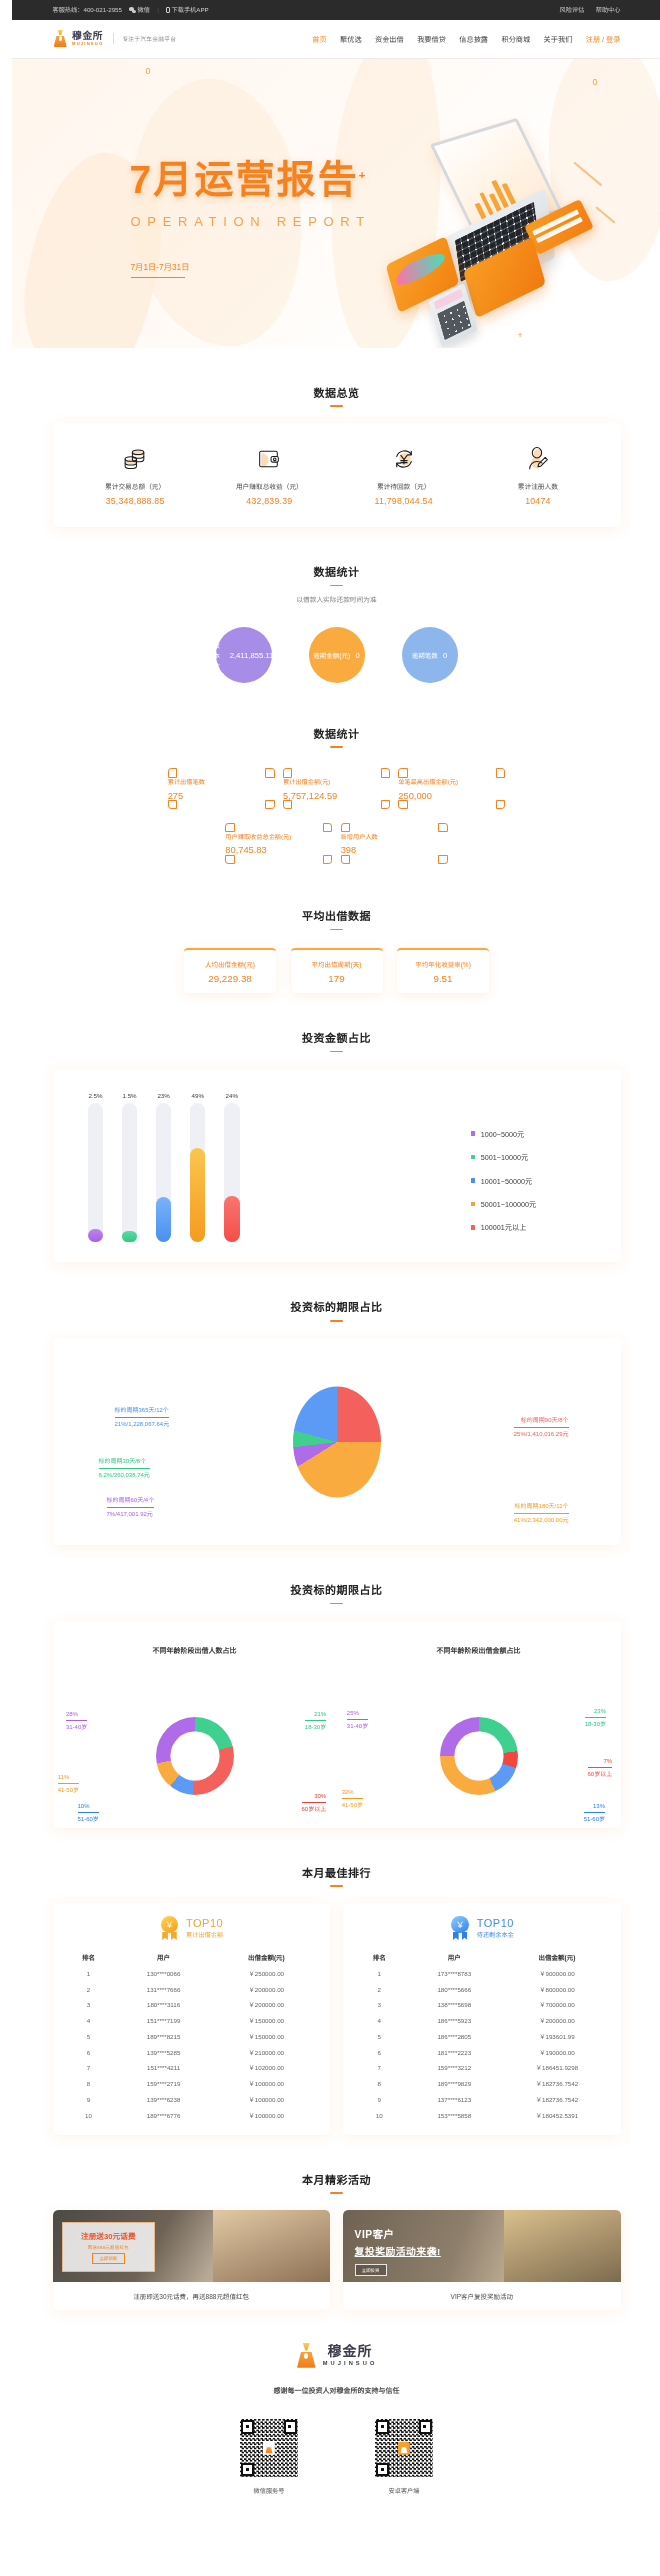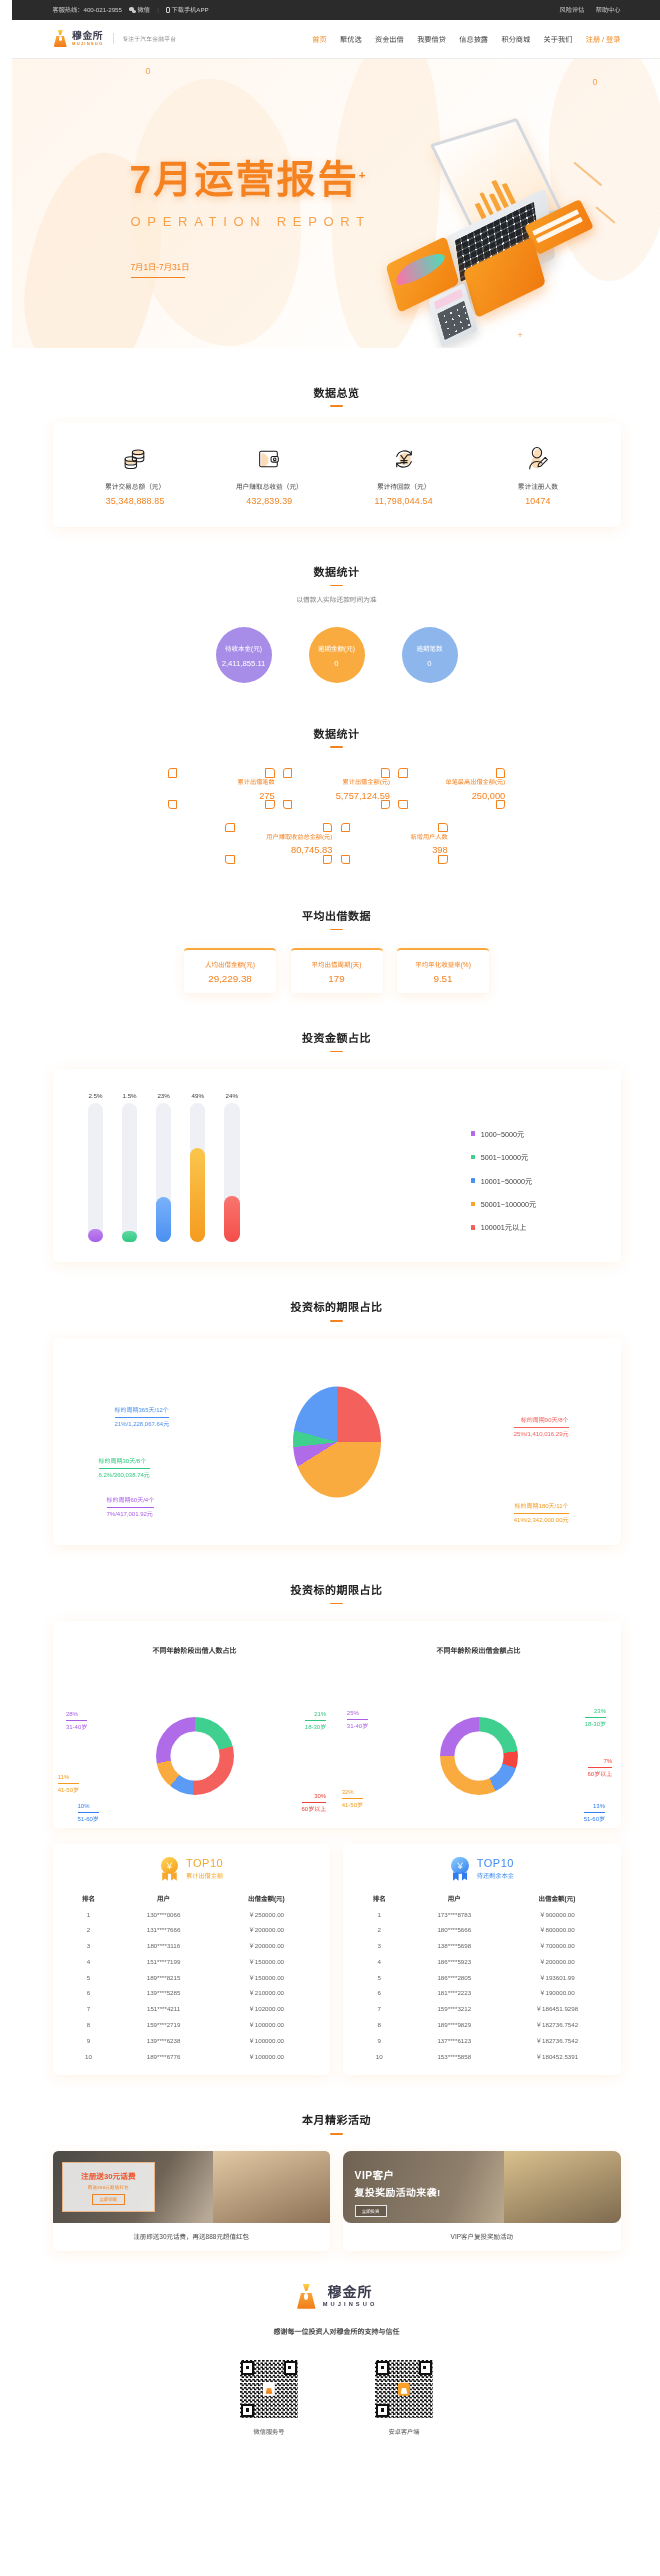--- a/index.html
+++ b/index.html
@@ -147,31 +147,31 @@
   
   .overview { display:flex; padding:19.6px 15.5px 20.7px; }
   .ov-item { flex:1; text-align:center; }
   .ov-icon { height:32px; display:flex; align-items:center; justify-content:center; }
   .ov-label { font-size:6.7px; color:#4a4a4a; margin-top:6.2px; }
   .ov-value { font-size:8.8px; color:#f58220; margin-top:5.2px; letter-spacing:0.2px;}
 
   
   .circles { display:flex; justify-content:center; gap:37px; margin-top:23px; padding-bottom:5.2px;}
   .circ { width:56px; height:56px; border-radius:50%; color:#fff;
-    display:flex; flex-direction:column; align-items:center; justify-content:center; gap:5.2px; }
+    display:flex; flex-direction:row; align-items:center; justify-content:center; gap:5.2px; }
   .circ .t { font-size:6.5px; }
   .circ .v { font-size:7.7px; }
   .sub-note { text-align:center; font-size:6.7px; color:#7d7d7d; margin-top:8.3px; }
 
   
   .brackets { margin-top:20.7px; }
   .br-row { display:flex; justify-content:center; gap:8.3px; margin-bottom:13.4px; }
   .br {
     position:relative; width:107px; height:41px;
-    display:flex; flex-direction:column; align-items:flex-end; justify-content:center; gap:4.1px;
+    display:flex; flex-direction:column; align-items:flex-start; justify-content:center; gap:4.1px;
   }
   .br span.corner { position:absolute; width:9.3px; height:9.3px; border:1px solid #f58220; }
   .br .c-tl{left:0;top:0;border-right:0;border-bottom:0;border-radius:3.1px 0 0 0;}
   .br .c-tr{right:0;top:0;border-left:0;border-bottom:0;border-radius:0 3.1px 0 0;}
   .br .c-bl{left:0;bottom:0;border-right:0;border-top:0;border-radius:0 0 0 3.1px;}
   .br .c-br{right:0;bottom:0;border-left:0;border-top:0;border-radius:0 0 3.1px 0;}
   .br .bt { font-size:6.2px; color:#f58220; }
   .br .bv { font-size:9.3px; color:#f58220; }
 
   
@@ -242,35 +242,35 @@
   table.top th:nth-child(2), table.top td:nth-child(2) { width:42%; }
 
   
   .acts { display:flex; gap:13.4px; margin-top:16.5px; }
   .act {
     flex:1; background:#fff; border-radius:5.2px; overflow:hidden;
     box-shadow:0 2.1px 13.4px rgba(246,160,80,.13); padding-bottom:2.1px;
   }
   .act-img { height:72px; position:relative; overflow:hidden; }
   .act1-img { background:linear-gradient(120deg,#4b4a46 0%,#6d6255 38%,#b7a895 60%,#d9d2c8 100%); }
-  .act2-img { background:linear-gradient(110deg,#6f6252 0%,#8e7f6c 42%,#c9b79b 68%,#e2d3b5 100%);border-radius:8px; }
+  .act2-img { background:linear-gradient(110deg,#6f6252 0%,#8e7f6c 42%,#c9b79b 68%,#e2d3b5 100%); }
   .act-photo { position:absolute; right:0; top:0; width:42%; height:100%;
     background:linear-gradient(160deg,#e2c9a4,#8d7156); }
   .act2-photo { background:linear-gradient(160deg,#d9c08d,#7e6a4f); }
   .act-overlay {
     position:absolute; left:9.3px; top:11.4px; width:93px; height:50px;
     background:rgba(255,255,255,.82); border:0.5px solid rgba(245,130,32,.45);
     display:flex; flex-direction:column; align-items:center; justify-content:center; gap:3.1px;
   }
   .ov-h { font-size:7.7px; color:#f04e23; font-weight:bold; }
   .ov-s { font-size:4.4px; color:#f58220; letter-spacing:0.3px; }
   .ov-btn { font-size:4.4px; color:#f58220; border:0.5px solid #f58220; padding:1.5px 6.7px; }
   .act2-text { position:absolute; left:11.4px; top:15.5px; color:#fff; }
   .act2-text .l1 { font-size:10.3px; font-weight:bold; letter-spacing:0.5px; }
-  .act2-text .l2 { font-size:9.8px; font-weight:bold; letter-spacing:0.5px; margin-top:3.6px;}
+  .act2-text .l2 { font-size:9.8px; font-weight:bold; letter-spacing:0.5px; margin-top:3.6px;text-decoration:underline;}
   .act2-btn { margin-top:5.7px; display:inline-block; font-size:4.4px; color:#fff;
     border:0.5px solid rgba(255,255,255,.85); padding:2.1px 6.2px; background:rgba(0,0,0,.18); }
   .act-cap { text-align:center; font-size:6.5px; color:#4a4a4a; padding:8.3px 0 7.2px; }
 
   
   .footer { padding:27px 0 24px; text-align:center; }
   .f-logo { display:flex; align-items:center; justify-content:center; gap:5.2px; }
   .f-logo .logo-mark { width:22px; height:25px; }
   .f-logo .logo-mark .bag{left:1.5px;width:18.6px;height:16px;}
   .f-logo .logo-mark .neck{left:7.2px;width:7.2px;height:7.7px;}
@@ -721,20 +721,24 @@
         </div>
         <div class="dn-note" style="right:15.5px; top:180px; color:#2f7df0; text-align:right;">
           <div>13%</div>
           <div style="border-top:0.5px solid #2f7df0;padding-top:1px;">51-60岁</div>
         </div>
       </div>
     </div>
   </div>
 
   <div class="section">
+    <div class="sec-title">
+        <h2>本月最佳排行</h2>
+        <div class="underline"></div>
+      </div>
     <div class="toprow">
 
       <div class="topcard">
         <div class="medal-row">
           <div class="medal">
             <div class="disc" style="background:linear-gradient(145deg,#ffd659,#f59b19)">￥</div>
             <div class="rb l" style="background:#f7a72b"></div>
               <div class="rb r" style="background:#f7a72b"></div>
           </div>
           <div class="medal-txt">

